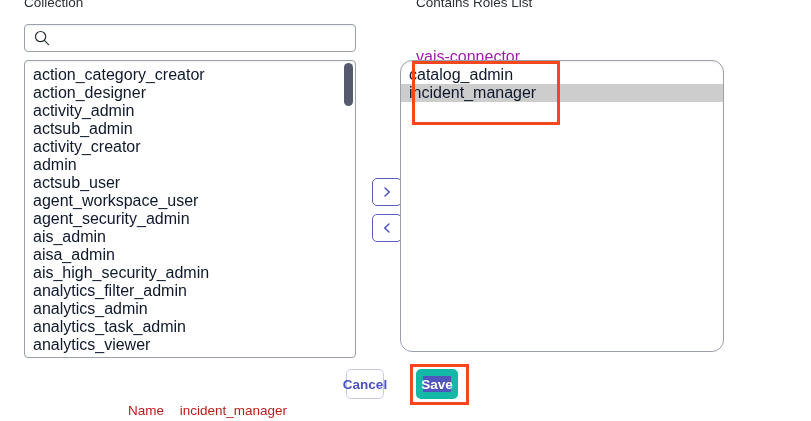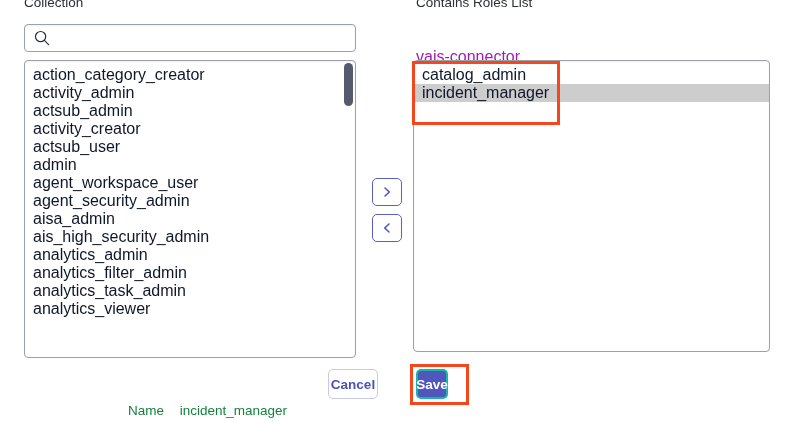--- a/index.html
+++ b/index.html
@@ -87,24 +87,25 @@
     box-shadow: inset 0 1px 2px rgba(0,0,0,0.06);
     overflow: hidden;
   }
   #collection-list {
     left: 24px;
     top: 60px;
     width: 332px;
     height: 298px;
   }
   #roles-list {
-    left: 413px;
+    left: 400px;
     top: 60px;
-    width: 357px;
+    width: 324px;
     height: 292px;
+    border-radius: 12px;
   }
   .list-scroll {
     position: absolute;
     inset: 0;
     overflow: hidden;
     padding: 5px 0 0 0;
   }
   .list-item {
     font-size: 16px;
     line-height: 18px;
@@ -169,43 +170,43 @@
     font-family: "Liberation Sans", sans-serif;
     font-size: 13.5px;
     font-weight: bold;
     display: flex;
     align-items: center;
     justify-content: center;
     cursor: pointer;
     padding: 0 14px;
   }
   #cancel-button {
-    left: 328px;
+    left: 346px;
     top: 369px;
-    width: 50px;
+    width: 38px;
     background: #ffffff;
     border: 1px solid #c8c9ea;
     color: #4b51bd;
   }
   #save-button {
     left: 416px;
     top: 369px;
     width: 24px;
     background: #5156bd;
-    border: 2px solid #14b8a6;
+    border: 7px solid #14b8a6;
     color: #ffffff;
   }
 
   
   #name-row {
     position: absolute;
     left: 128px;
     top: 403px;
     font-size: 13.5px;
-    color: #15803d;
+    color: #b91c1c;
     white-space: nowrap;
   }
   #name-row .name-label { margin-right: 12px; }
 
   
   .annotation {
     position: absolute;
     box-sizing: border-box;
     border: 3px solid #f4471c;
     pointer-events: none;
@@ -224,31 +225,33 @@
     <svg class="search-icon" viewBox="0 0 18 18">
       <circle cx="7.6" cy="7.6" r="5.1" fill="none" stroke="#2b2f36" stroke-width="1.2"></circle>
       <line x1="11.4" y1="11.4" x2="15.6" y2="15.6" stroke="#2b2f36" stroke-width="1.2" stroke-linecap="round"></line>
     </svg>
     <input class="search-input" type="text" placeholder="" style="">
   </div>
 
   <div class="listbox" id="collection-list">
     <div class="list-scroll" id="collection-items">
         <div class="list-item">action_category_creator</div>
+        <div class="list-item">action_designer</div>
         <div class="list-item">activity_admin</div>
         <div class="list-item">actsub_admin</div>
         <div class="list-item">activity_creator</div>
+        <div class="list-item">admin</div>
         <div class="list-item">actsub_user</div>
-        <div class="list-item">admin</div>
         <div class="list-item">agent_workspace_user</div>
         <div class="list-item">agent_security_admin</div>
+        <div class="list-item">ais_admin</div>
         <div class="list-item">aisa_admin</div>
         <div class="list-item">ais_high_security_admin</div>
+        <div class="list-item">analytics_filter_admin</div>
         <div class="list-item">analytics_admin</div>
-        <div class="list-item">analytics_filter_admin</div>
         <div class="list-item">analytics_task_admin</div>
         <div class="list-item">analytics_viewer</div>
       </div>
     <div class="scroll-track">
       <div class="scroll-thumb"></div>
     </div>
   </div>
 
   <button class="xfer-btn" id="move-right-button">
     <svg class="chev" viewBox="0 0 12 12">

